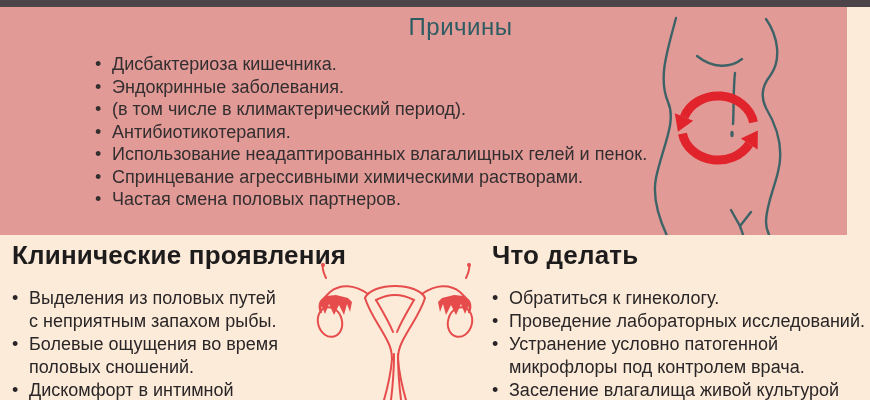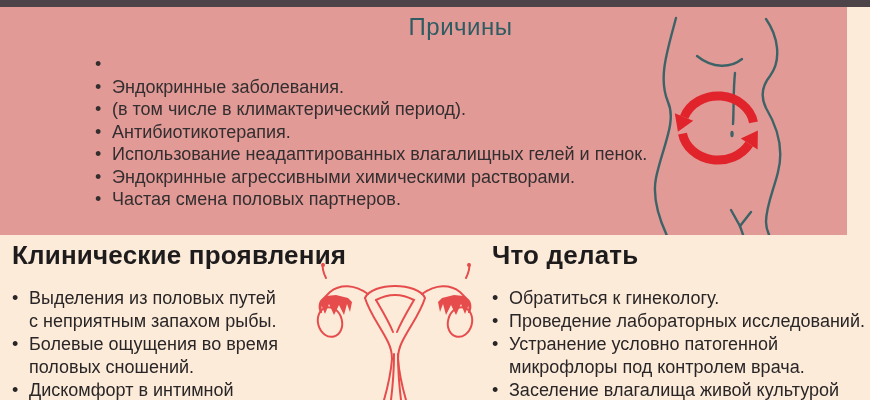--- a/index.html
+++ b/index.html
@@ -48,20 +48,23 @@
 <div class="page">
 
   <div class="top-strip"></div>
 
   <section class="causes-panel">
     <h1 class="causes-title">Причины</h1>
 
     <div class="causes-list">
       <div class="row">
         <span class="b">•</span>
+        <span class="t">
+            <span class="line">Дисбактериоза кишечника.</span>
+          </span>
       </div>
       <div class="row">
         <span class="b">•</span>
         <span class="t">
             <span class="line">Эндокринные заболевания.</span>
           </span>
       </div>
       <div class="row">
         <span class="b">•</span>
         <span class="t">
@@ -76,21 +79,21 @@
       </div>
       <div class="row">
         <span class="b">•</span>
         <span class="t">
             <span class="line">Использование неадаптированных влагалищных гелей и пенок.</span>
           </span>
       </div>
       <div class="row">
         <span class="b">•</span>
         <span class="t">
-            <span class="line">Эндокринные агрессивными химическими растворами.</span>
+            <span class="line">Спринцевание агрессивными химическими растворами.</span>
           </span>
       </div>
       <div class="row">
         <span class="b">•</span>
         <span class="t">
             <span class="line">Частая смена половых партнеров.</span>
           </span>
       </div>
     </div>
 

